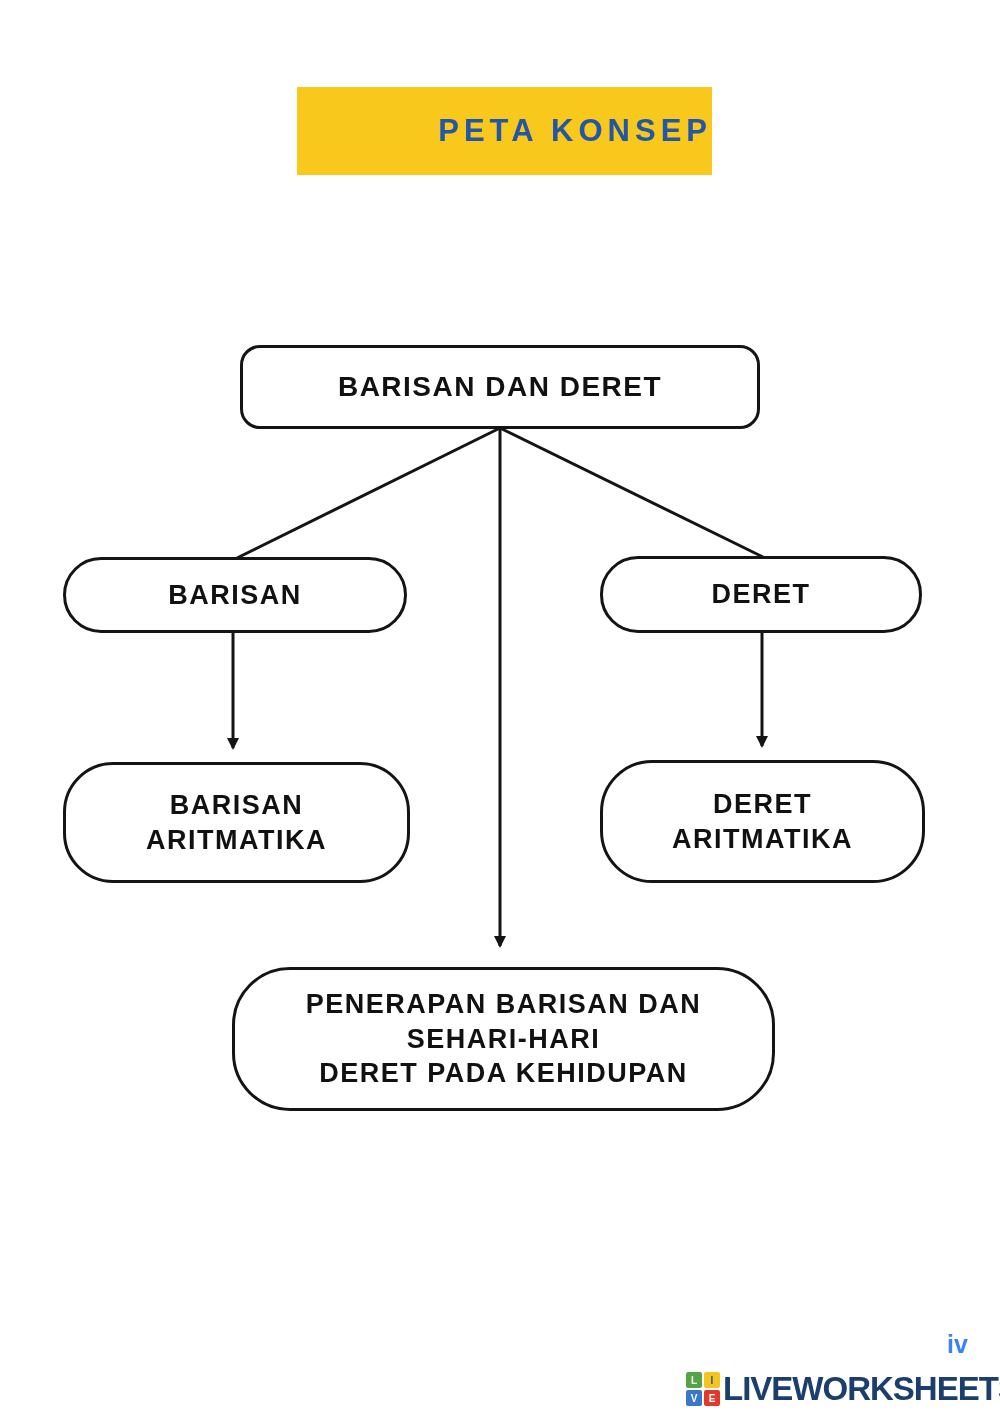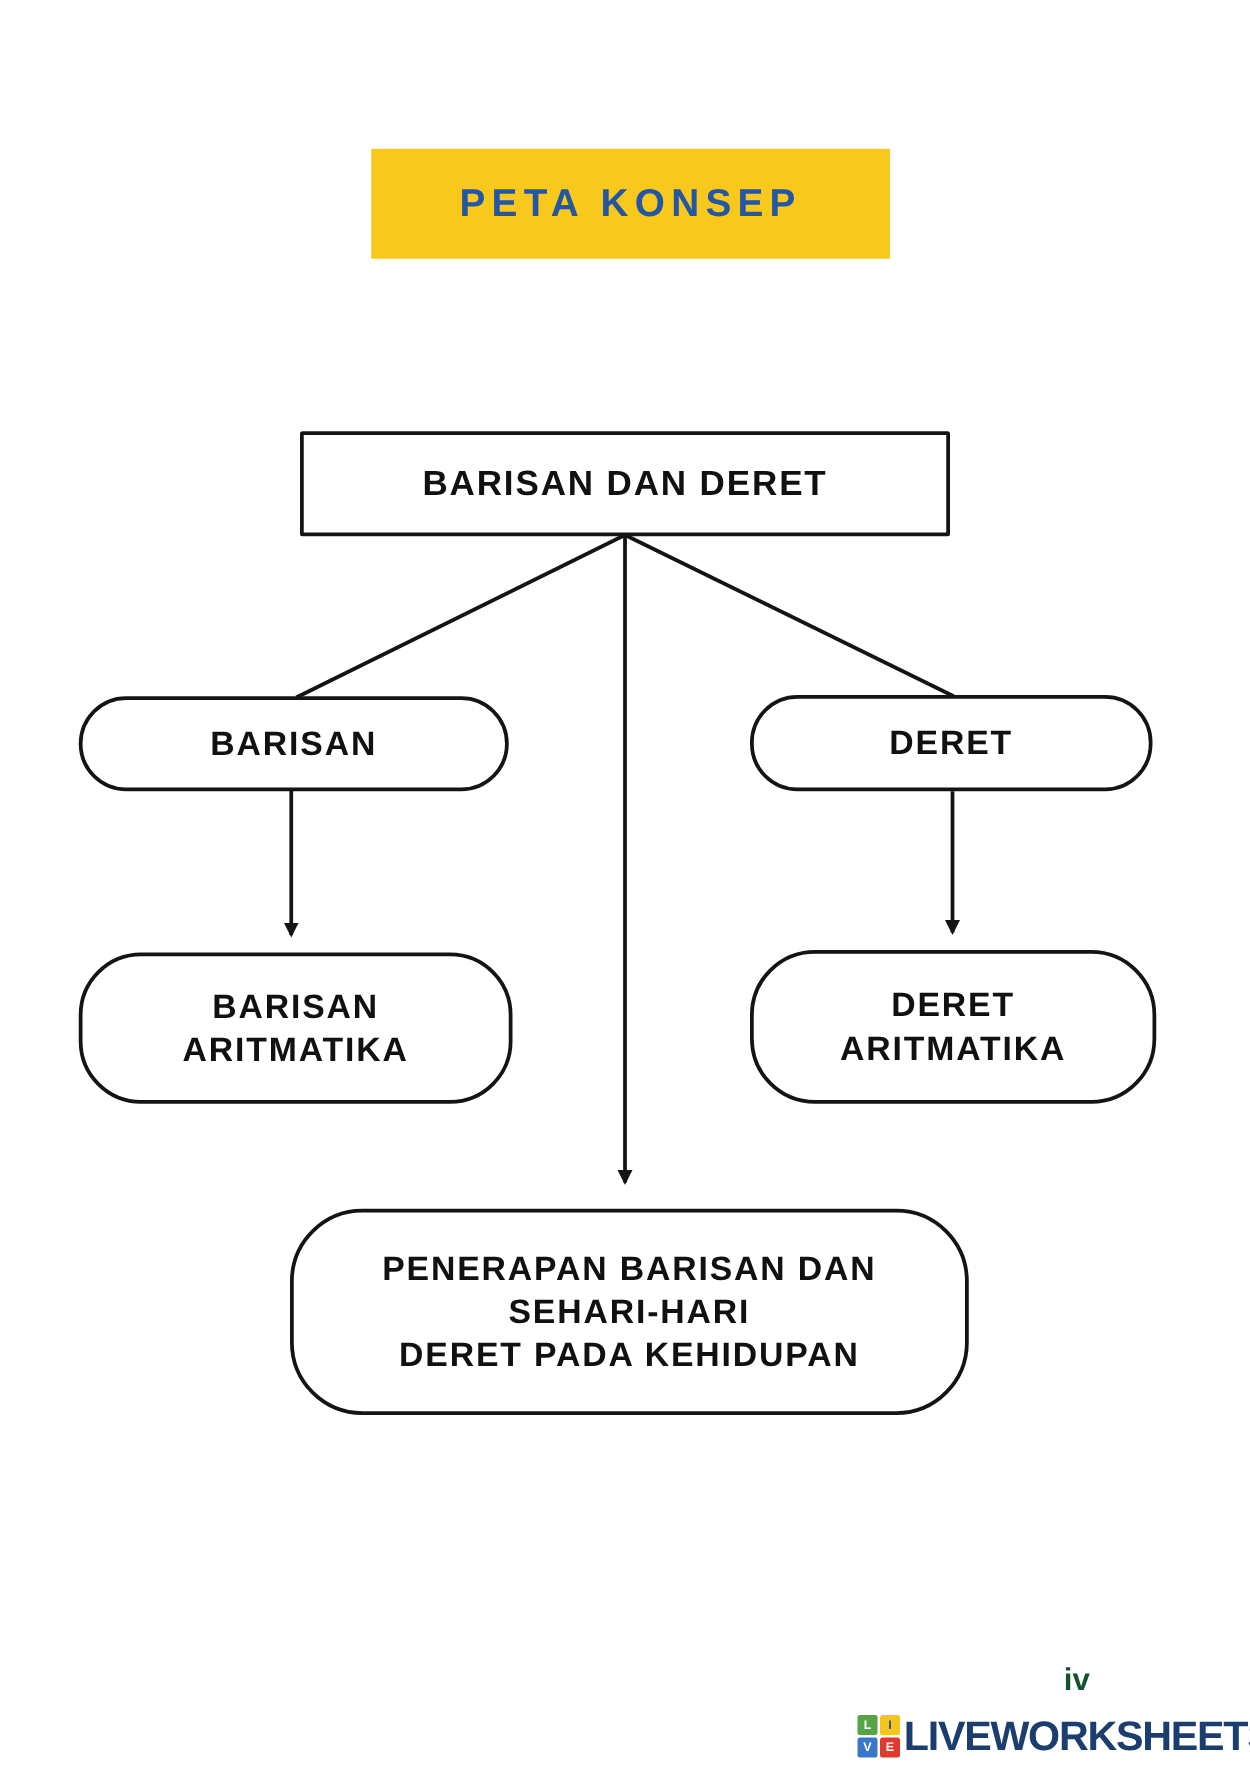--- a/index.html
+++ b/index.html
@@ -11,21 +11,21 @@
     background: #ffffff;
     font-family: "Liberation Sans", sans-serif;
     overflow: hidden;
   }
   
   .banner {
     position: absolute;
     left: 297px; top: 87px;
     width: 415px; height: 88px;
     background: #F8C91C;
-    display: flex; align-items: center; justify-content: center; margin-top: 32px;
+    display: flex; align-items: center; justify-content: flex-end;
   }
   .banner-title {
     color: #2356A5;
     font-size: 31px;
     font-weight: 700;
     letter-spacing: 5px;
   }
   
   .connectors {
     position: absolute;
@@ -42,21 +42,21 @@
     align-items: center; justify-content: center;
     text-align: center;
     color: #111111;
     font-weight: 700;
     letter-spacing: 1.5px;
     line-height: 1.28;
   }
   .node-root {
     left: 240px; top: 345px;
     width: 520px; height: 84px;
-    border-radius: 2px;
+    border-radius: 20px;
     font-size: 28px;
   }
   .node-barisan {
     left: 63px; top: 557px;
     width: 344px; height: 76px;
     border-radius: 38px;
     font-size: 27px;
   }
   .node-deret {
     left: 600px; top: 556px;
@@ -71,29 +71,29 @@
     font-size: 27px;
   }
   .node-deret-aritmatika {
     left: 600px; top: 760px;
     width: 325px; height: 123px;
     border-radius: 52px;
     font-size: 27px;
   }
   .node-penerapan {
     left: 232px; top: 967px;
-    width: 543px; height: 165px;
+    width: 543px; height: 144px;
     border-radius: 58px;
     font-size: 27px;
   }
   
   .page-number {
     position: absolute;
-    left: 851px; top: 1330px;
-    color: #14532d;
+    left: 947px; top: 1330px;
+    color: #3b82f6;
     font-size: 25px;
     font-weight: 700;
   }
   .logo {
     position: absolute;
     left: 686px; top: 1370px;
     display: flex; align-items: center;
   }
   .logo-squares {
     display: grid;

